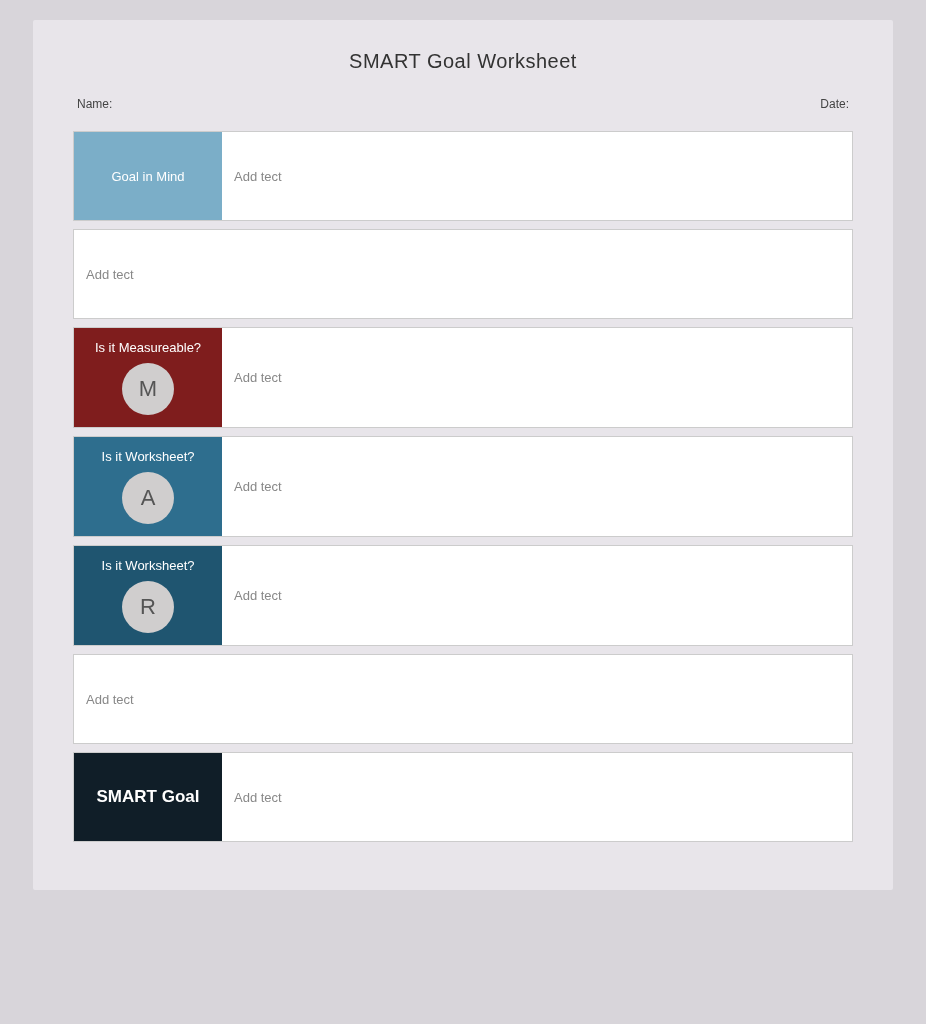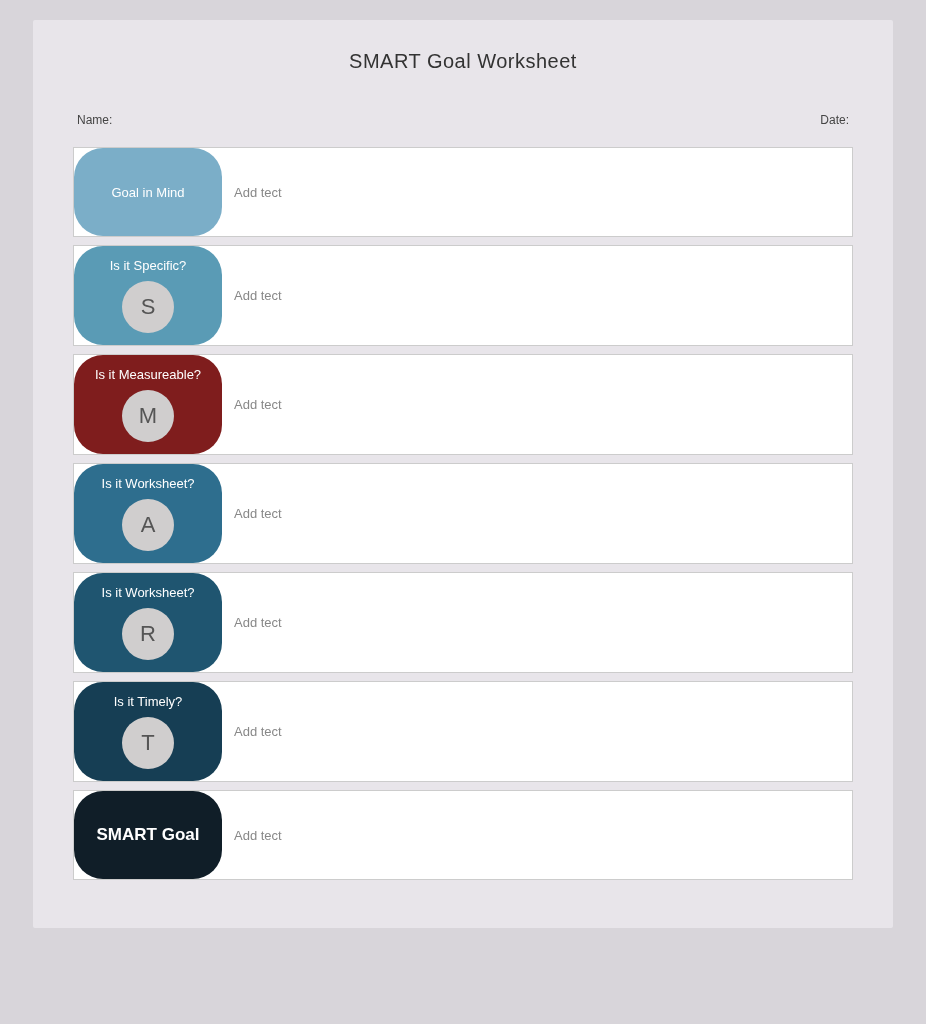--- a/index.html
+++ b/index.html
@@ -19,21 +19,21 @@
       width: 860px;
       padding: 30px 40px 40px;
       border-radius: 2px;
     }
 
     .page-title {
       text-align: center;
       font-size: 20px;
       font-weight: 400;
       color: #333;
-      margin-bottom: 40px;
+      margin-bottom: 24px;
       letter-spacing: 0.5px;
     }
 
     .header-fields {
       display: flex;
       justify-content: space-between;
       margin-bottom: 20px;
       font-size: 12px;
       color: #444;
       padding: 0 4px;
@@ -49,21 +49,20 @@
 
     .row-label {
       min-width: 148px;
       max-width: 148px;
       display: flex;
       flex-direction: column;
       align-items: center;
       justify-content: center;
       padding: 12px 8px;
       gap: 8px;
-      border-radius: 29px;
     }
 
     .row-label-text {
       font-size: 13px;
       color: white;
       text-align: center;
       font-weight: 500;
     }
 
     .letter-circle {
@@ -117,24 +116,20 @@
   </div>
 
   <div id="rows-container">
       <div class="row">
         <div class="row-label bg-light-blue">
           <span class="row-label-text">Goal in Mind</span>
         </div>
         <div class="row-content">Add tect</div>
       </div>
       <div class="row">
-        <div class="row-label bg-medium-blue">
-          <span class="row-label-text">Is it Specific?</span>
-          <div class="letter-circle">S</div>
-        </div>
         <div class="row-content">Add tect</div>
       </div>
       <div class="row">
         <div class="row-label bg-mid-blue">
           <span class="row-label-text">Is it Measureable?</span>
           <div class="letter-circle">M</div>
         </div>
         <div class="row-content">Add tect</div>
       </div>
       <div class="row">
@@ -145,24 +140,20 @@
         <div class="row-content">Add tect</div>
       </div>
       <div class="row">
         <div class="row-label bg-dark-teal">
           <span class="row-label-text">Is it Worksheet?</span>
           <div class="letter-circle">R</div>
         </div>
         <div class="row-content">Add tect</div>
       </div>
       <div class="row">
-        <div class="row-label bg-darker-teal">
-          <span class="row-label-text">Is it Timely?</span>
-          <div class="letter-circle">T</div>
-        </div>
         <div class="row-content">Add tect</div>
       </div>
       <div class="row">
         <div class="row-label bg-darkest">
           <span class="smart-goal-label">SMART Goal</span>
         </div>
         <div class="row-content">Add tect</div>
       </div>
     </div>
 </div>

